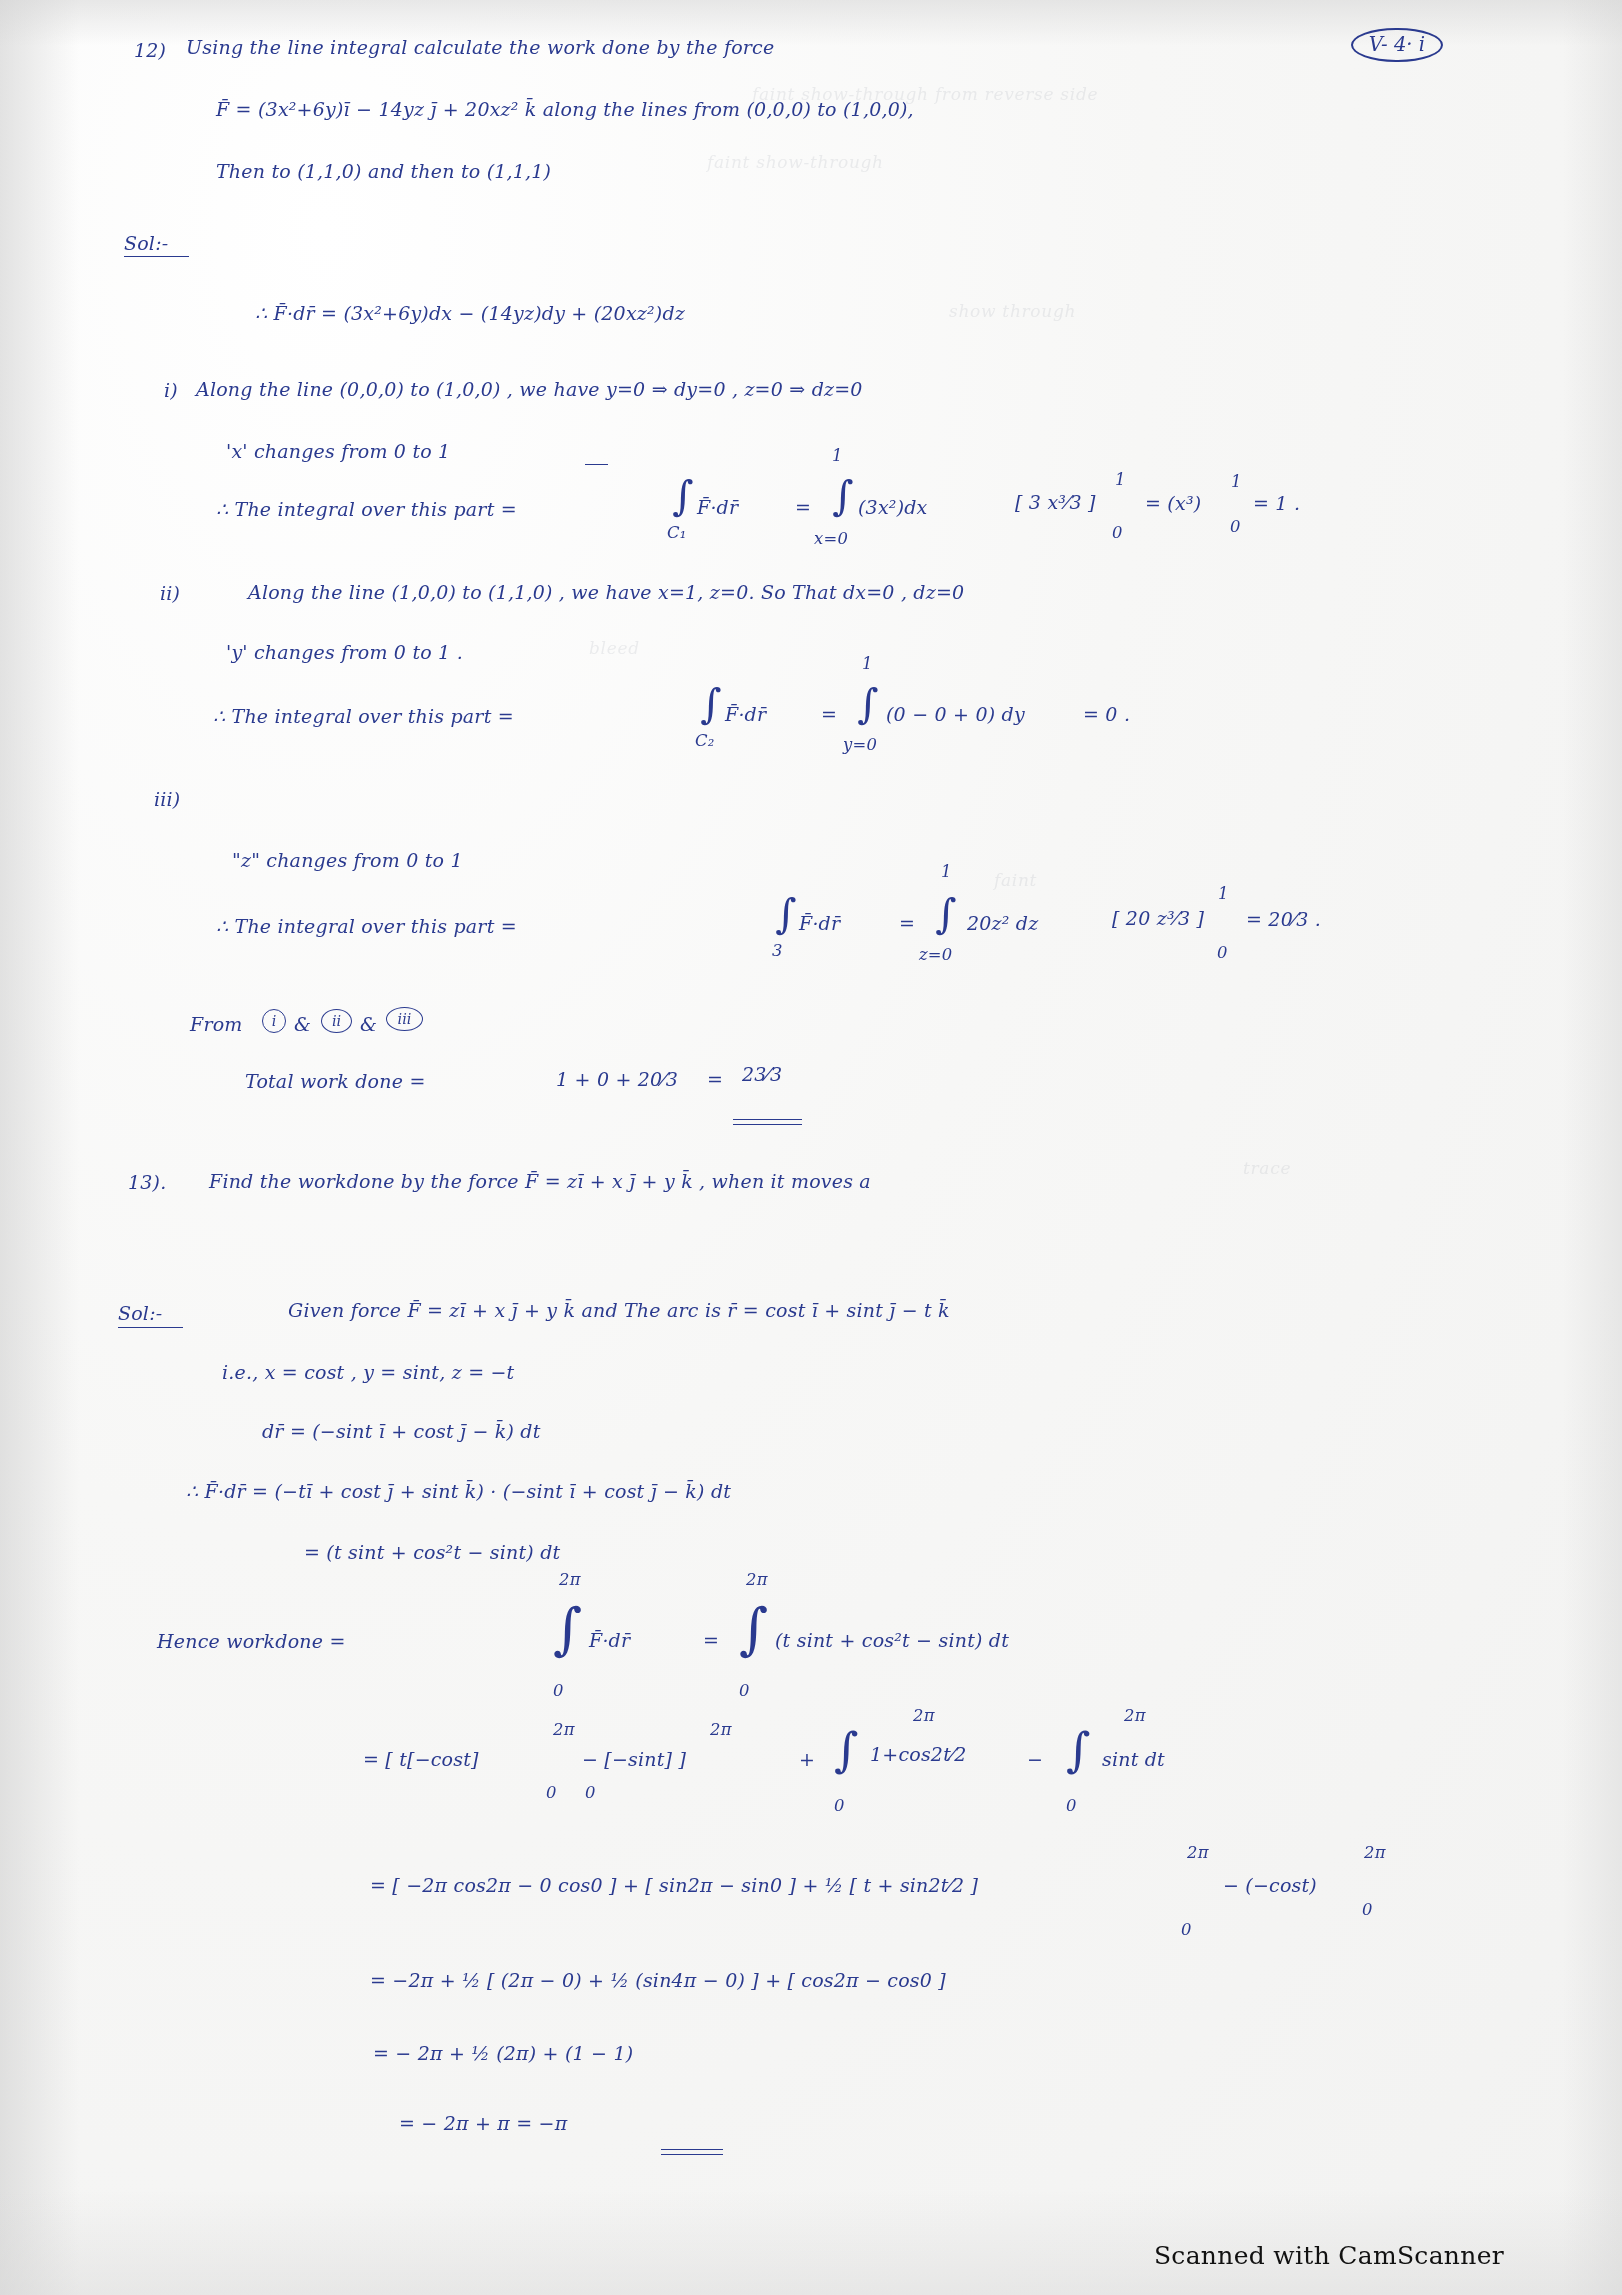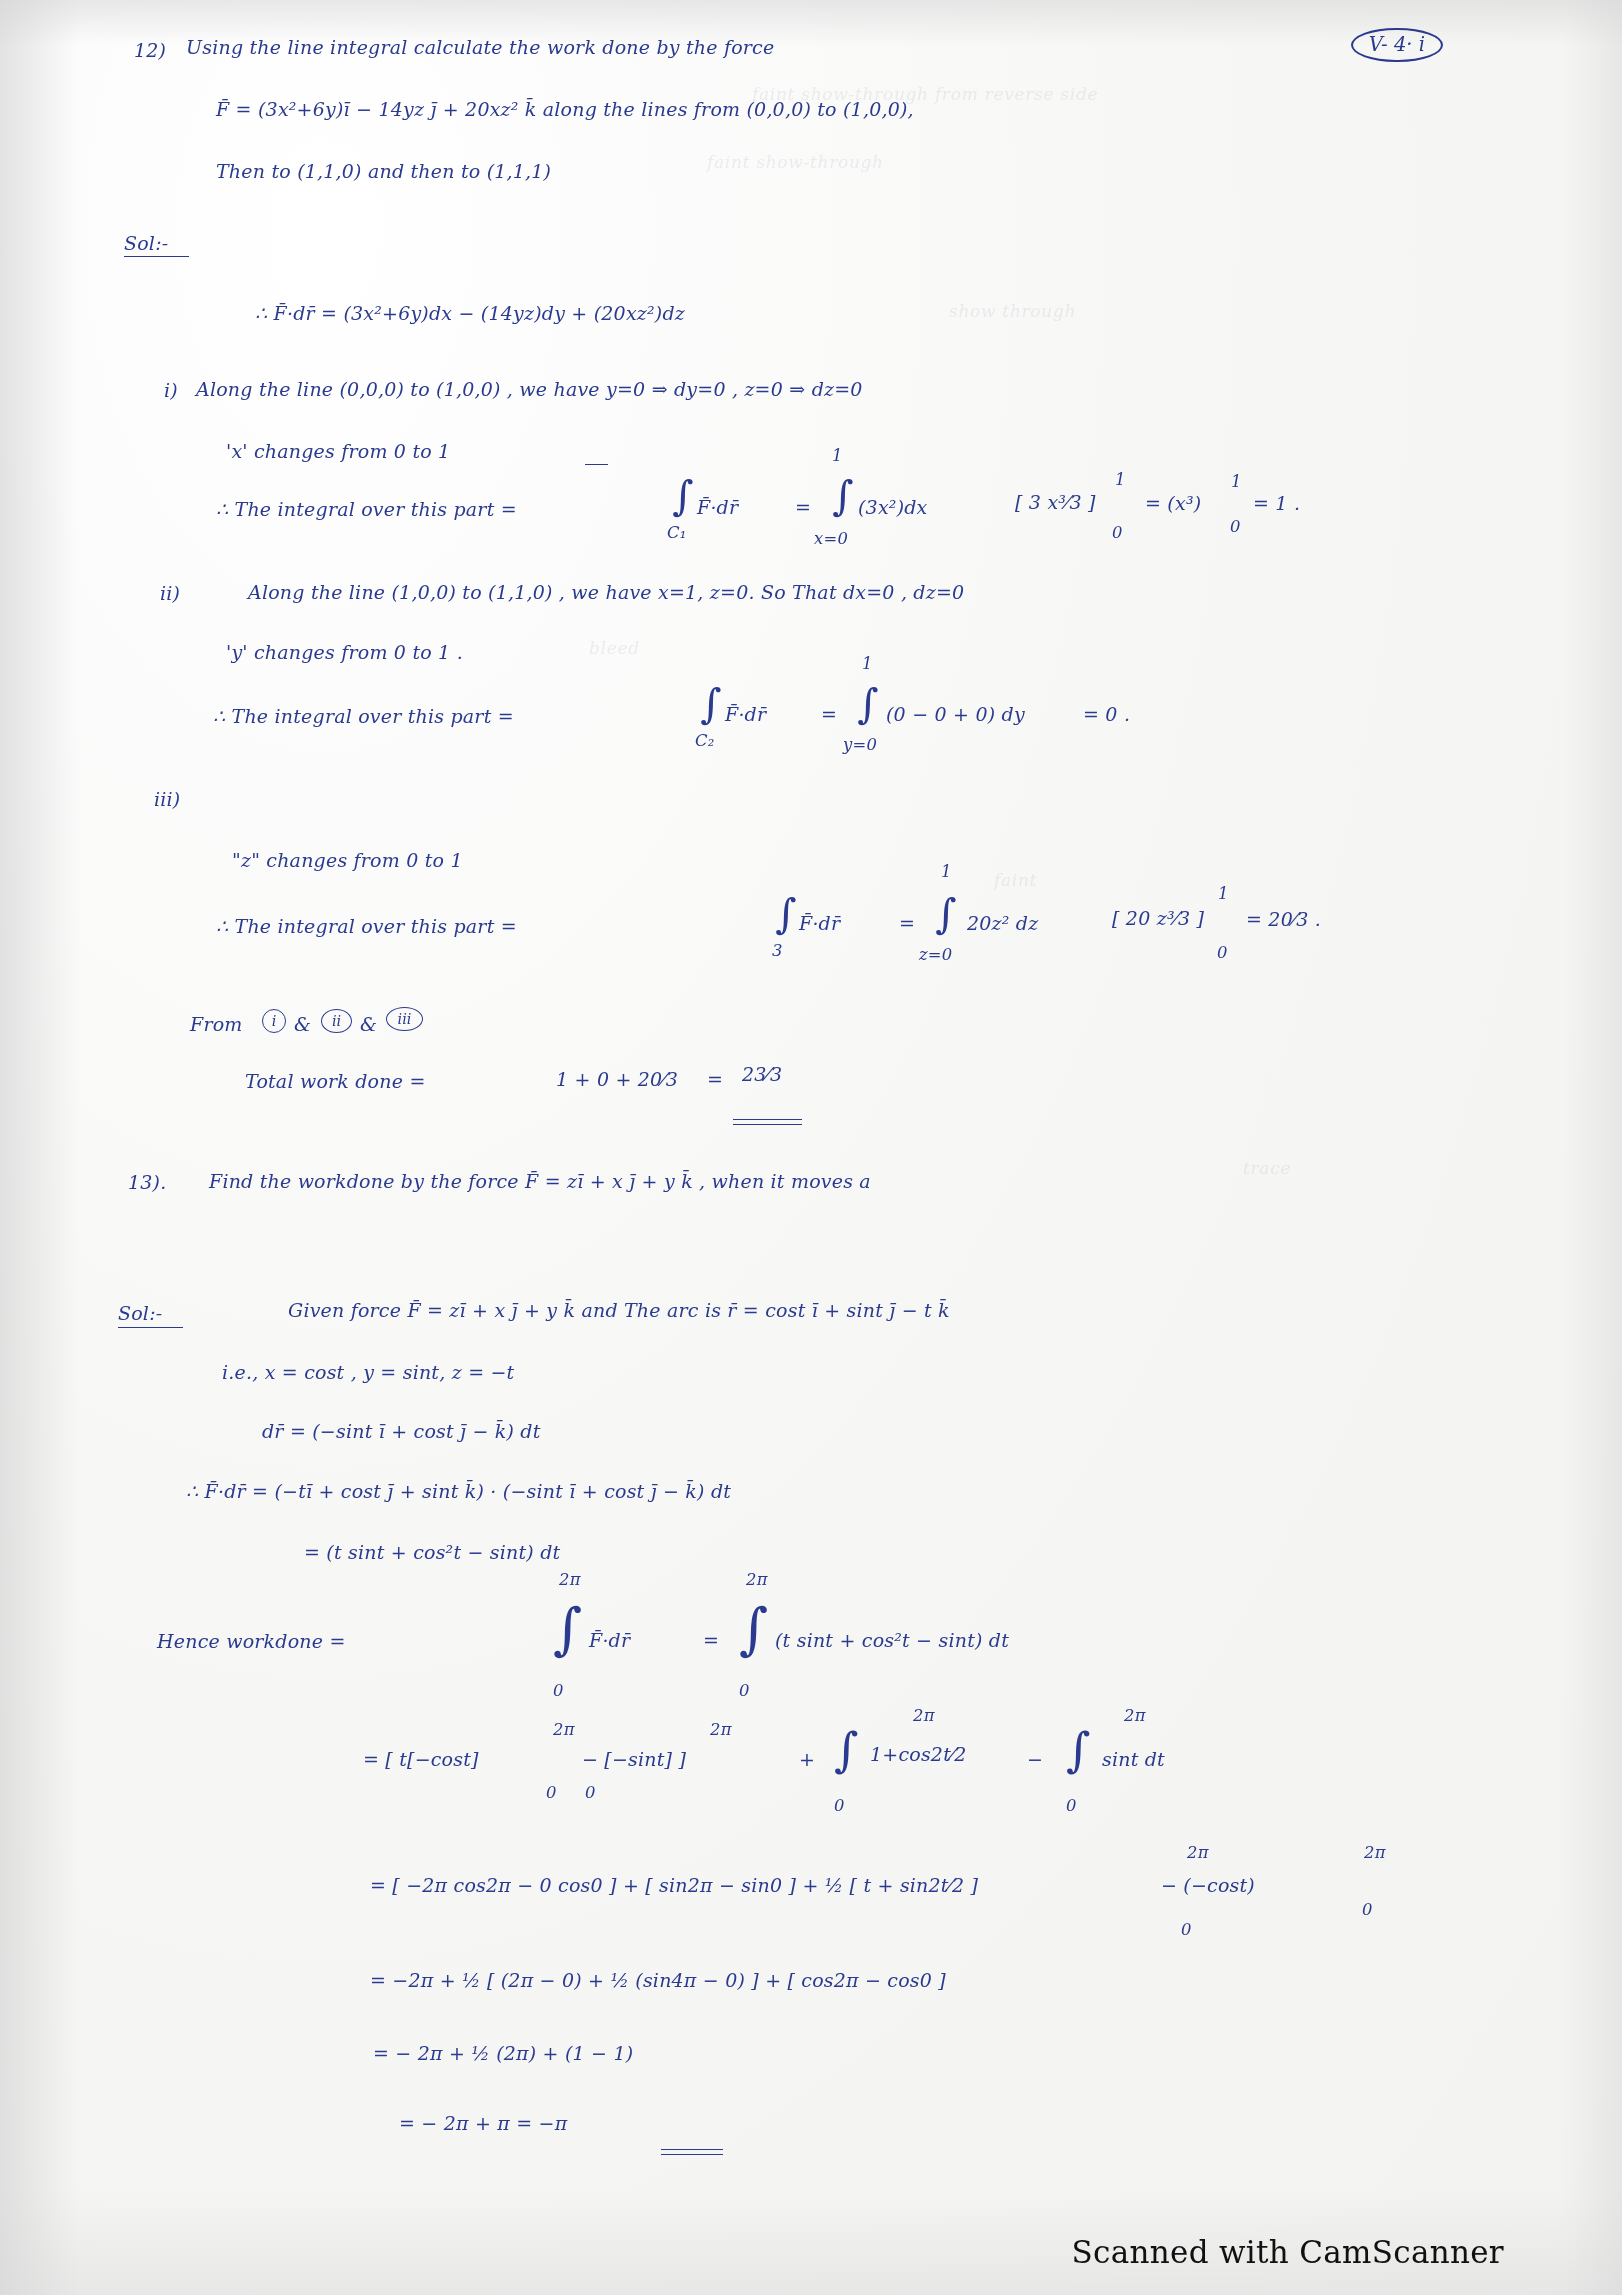--- a/index.html
+++ b/index.html
@@ -108,21 +108,21 @@
     line-height: 22px;
   }
   .footer {
     position: absolute;
     left: 0; bottom: 25px;
     width: 100%;
     text-align: center;
     padding-right: 39px;
     box-sizing: border-box;
     font-family: "DejaVu Serif", serif;
-    font-size: 31px;
+    font-size: 25px;
     color: #111;
     letter-spacing: 0.3px;
   }
   .footer span { display: inline-block; }
   .footer-inner {
     width: 100%;
     text-align: right;
     padding-right: 79px;
     box-sizing: border-box;
   }
@@ -259,21 +259,21 @@
   <div class="hw sz-md" style="left:870px; top:1743px;">1+cos2t⁄2</div>
   <div class="hw sz-md" style="left:1027px; top:1748px;">−</div>
   <div class="hw" style="left:1066px; top:1722px; font-size:47px;">∫</div>
   <div class="hw sz-sm" style="left:1124px; top:1706px;">2π</div>
   <div class="hw sz-sm" style="left:1066px; top:1796px;">0</div>
   <div class="hw sz-md" style="left:1102px; top:1748px;">sint dt</div>
 
   <div class="hw sz-md" style="left:370px; top:1874px;">= [ −2π cos2π − 0 cos0 ] + [ sin2π − sin0 ] + ½ [ t + sin2t⁄2 ]</div>
   <div class="hw sz-sm" style="left:1181px; top:1920px;">0</div>
   <div class="hw sz-sm" style="left:1187px; top:1843px;">2π</div>
-  <div class="hw sz-md" style="left:1161px; top:1874px;">− (−cost)</div>
+  <div class="hw sz-md" style="left:1223px; top:1874px;">− (−cost)</div>
   <div class="hw sz-sm" style="left:1362px; top:1900px;">0</div>
   <div class="hw sz-sm" style="left:1364px; top:1843px;">2π</div>
 
   <div class="hw sz-md" style="left:370px; top:1969px;">= −2π + ½ [ (2π − 0) + ½ (sin4π − 0) ] + [ cos2π − cos0 ]</div>
   <div class="hw sz-md" style="left:373px; top:2042px;">= − 2π + ½ (2π) + (1 − 1)</div>
   <div class="hw sz-md" style="left:399px; top:2112px;">= − 2π + π  =  −π</div>
   <div class="underline-d dbl" style="left:661px; top:2149px; width:62px;"></div>
 
   <div class="footer">
     <div class="footer-inner">

